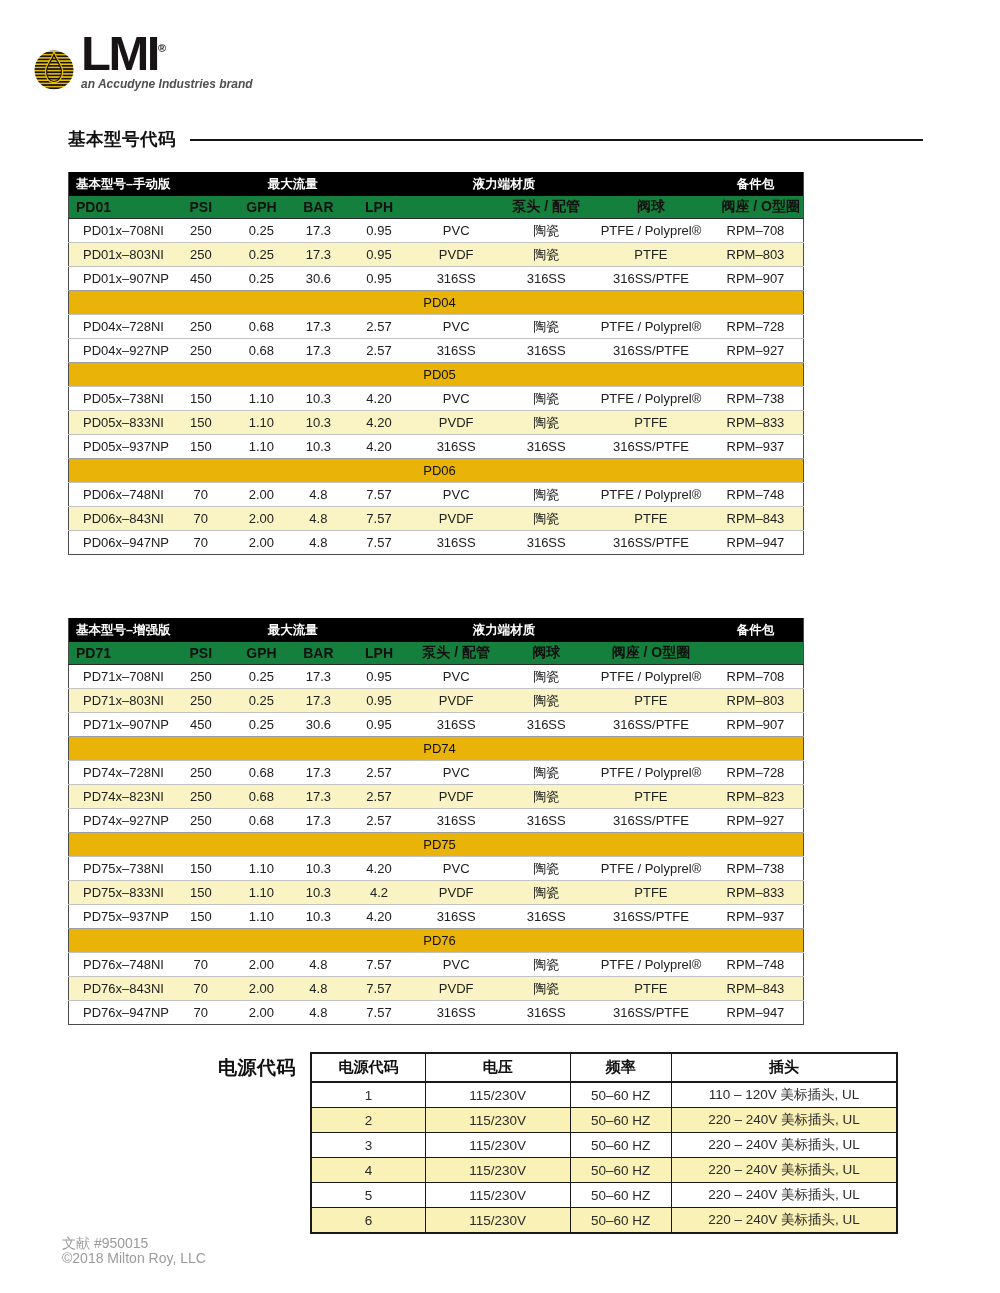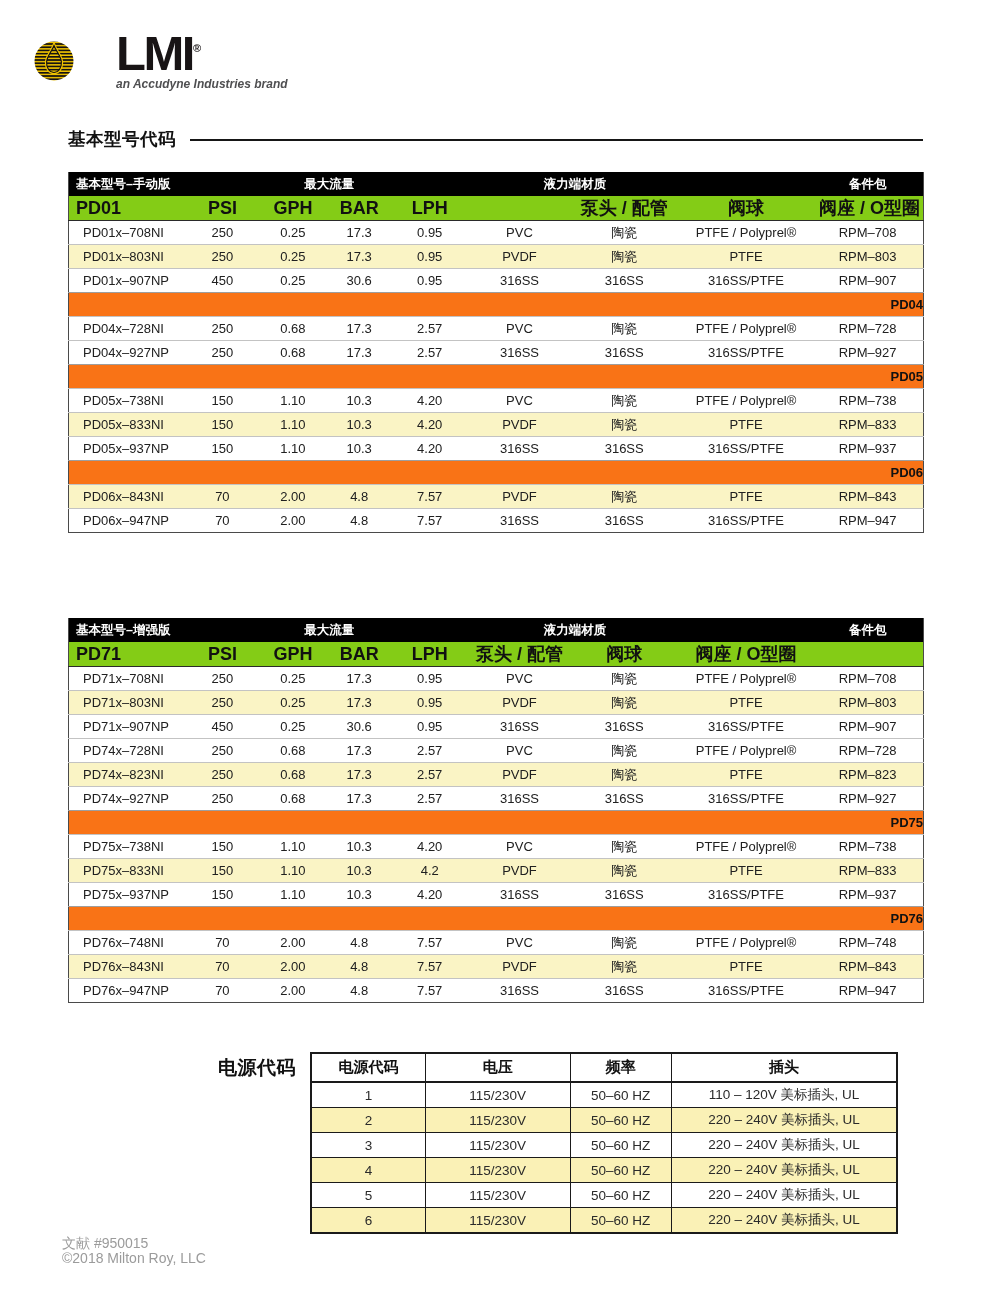--- a/index.html
+++ b/index.html
@@ -3,53 +3,53 @@
 <meta charset="utf-8">
 <style>
   html, body { margin:0; padding:0; }
   body {
     width:1000px; height:1293px; background:#ffffff; position:relative;
     font-family:"Liberation Sans","DejaVu Sans",sans-serif; color:#1c1c1c;
     overflow:hidden;
   }
 
   
-  .brand { position:absolute; left:34px; top:28px; display:flex; align-items:center;gap:35px; }
+  .brand { position:absolute; left:34px; top:28px; display:flex; align-items:flex-end; }
   .logo-mark { width:40px; height:42px; margin-top:2px; }
   .brand-text { margin-left:7px; }
   .logo-word { font-size:49px; line-height:40px; font-weight:900; letter-spacing:-2.5px; color:#181415; }
   .logo-word sup { font-size:11px; font-weight:700; letter-spacing:0; vertical-align:18px; }
   .tagline { margin-top:4px; font-size:12px; font-style:italic; font-weight:700; color:#4f4f51; }
 
   
   .title-row { position:absolute; left:68px; top:127px; width:855px; display:flex; align-items:center; }
   .page-title { margin:0; font-size:17.5px; font-weight:900; color:#111; letter-spacing:0.5px; }
   .title-rule { flex:1; height:2.5px; background:#161616; margin-left:14px; margin-top:2px; }
 
   
   .model-table {
-    position:absolute; left:68px; width:856px; border-collapse:collapse; table-layout:fixed;
+    position:absolute; left:68px; width:736px; border-collapse:collapse; table-layout:fixed;
     border-left:1px solid #4a4a4a; border-right:1px solid #4a4a4a; border-bottom:1px solid #4a4a4a;
   }
   #table0 { top:172px; }
   #table1 { top:618px; }
   .model-table th, .model-table td { padding:0; overflow:hidden; white-space:nowrap; }
 
   .group-row th { background:#000; color:#fff; font-size:12.5px; font-weight:700; height:24px; text-align:center; }
   .group-row th.g0 { text-align:left; padding-left:7px; }
 
-  .sub-row th { background:#84cc16; color:#111; font-size:18px; font-weight:700; height:22px; text-align:center; border-bottom:1.5px solid #2a2a2a; }
+  .sub-row th { background:#15803d; color:#111; font-size:14px; font-weight:700; height:22px; text-align:center; border-bottom:1.5px solid #2a2a2a; }
   .sub-row th.s0 { text-align:left; padding-left:7px; }
   table[data-table="0"] .sub-row th.s8 { text-align:right; padding-right:3px; }
 
   .data-row td { height:23px; font-size:13px; color:#202020; text-align:center; border-top:1px solid #c3c3c3; background:#fff; }
   .data-row td.c0 { text-align:left; padding-left:14px; }
   .data-row.hl td { background:#faf4c5; }
 
-  .section-row td { background:#f97316; color:#111; font-weight:700; font-size:13px; text-align:right; padding-left:7px; height:23px; border-top:1px solid #9e9e9e; }
+  .section-row td { background:#eab308; color:#111; font-weight:400; font-size:13px; text-align:center; padding-left:7px; height:23px; border-top:1px solid #9e9e9e; }
 
   
   .power-title { position:absolute; left:170px; top:1055px; width:126px; text-align:right; font-size:19px; font-weight:900; color:#111; letter-spacing:0.5px; }
   .power-table {
     position:absolute; left:310px; top:1052px; width:588px; border-collapse:collapse; table-layout:fixed;
     border:2px solid #1a1a1a;
   }
   .power-table th {
     background:#fff; color:#111; font-weight:700; font-size:15px; height:27px; text-align:center;
     border:1.5px solid #1a1a1a; border-bottom:2.5px solid #1a1a1a; padding:0;
@@ -217,20 +217,31 @@
         <td class="c3">10.3</td>
         <td class="c4">4.20</td>
         <td class="c5">316SS</td>
         <td class="c6">316SS</td>
         <td class="c7">316SS/PTFE</td>
         <td class="c8">RPM–937</td>
       </tr>
       <tr class="section-row">
         <td colspan="9">PD06</td>
       </tr>
+      <tr class="data-row">
+        <td class="c0">PD06x–748NI</td>
+        <td class="c1">70</td>
+        <td class="c2">2.00</td>
+        <td class="c3">4.8</td>
+        <td class="c4">7.57</td>
+        <td class="c5">PVC</td>
+        <td class="c6">陶瓷</td>
+        <td class="c7">PTFE / Polyprel®</td>
+        <td class="c8">RPM–748</td>
+      </tr>
       <tr class="data-row hl">
         <td class="c0">PD06x–843NI</td>
         <td class="c1">70</td>
         <td class="c2">2.00</td>
         <td class="c3">4.8</td>
         <td class="c4">7.57</td>
         <td class="c5">PVDF</td>
         <td class="c6">陶瓷</td>
         <td class="c7">PTFE</td>
         <td class="c8">RPM–843</td>
@@ -307,20 +318,23 @@
       <tr class="data-row">
         <td class="c0">PD71x–907NP</td>
         <td class="c1">450</td>
         <td class="c2">0.25</td>
         <td class="c3">30.6</td>
         <td class="c4">0.95</td>
         <td class="c5">316SS</td>
         <td class="c6">316SS</td>
         <td class="c7">316SS/PTFE</td>
         <td class="c8">RPM–907</td>
+      </tr>
+      <tr class="section-row">
+        <td colspan="9">PD74</td>
       </tr>
       <tr class="data-row">
         <td class="c0">PD74x–728NI</td>
         <td class="c1">250</td>
         <td class="c2">0.68</td>
         <td class="c3">17.3</td>
         <td class="c4">2.57</td>
         <td class="c5">PVC</td>
         <td class="c6">陶瓷</td>
         <td class="c7">PTFE / Polyprel®</td>

